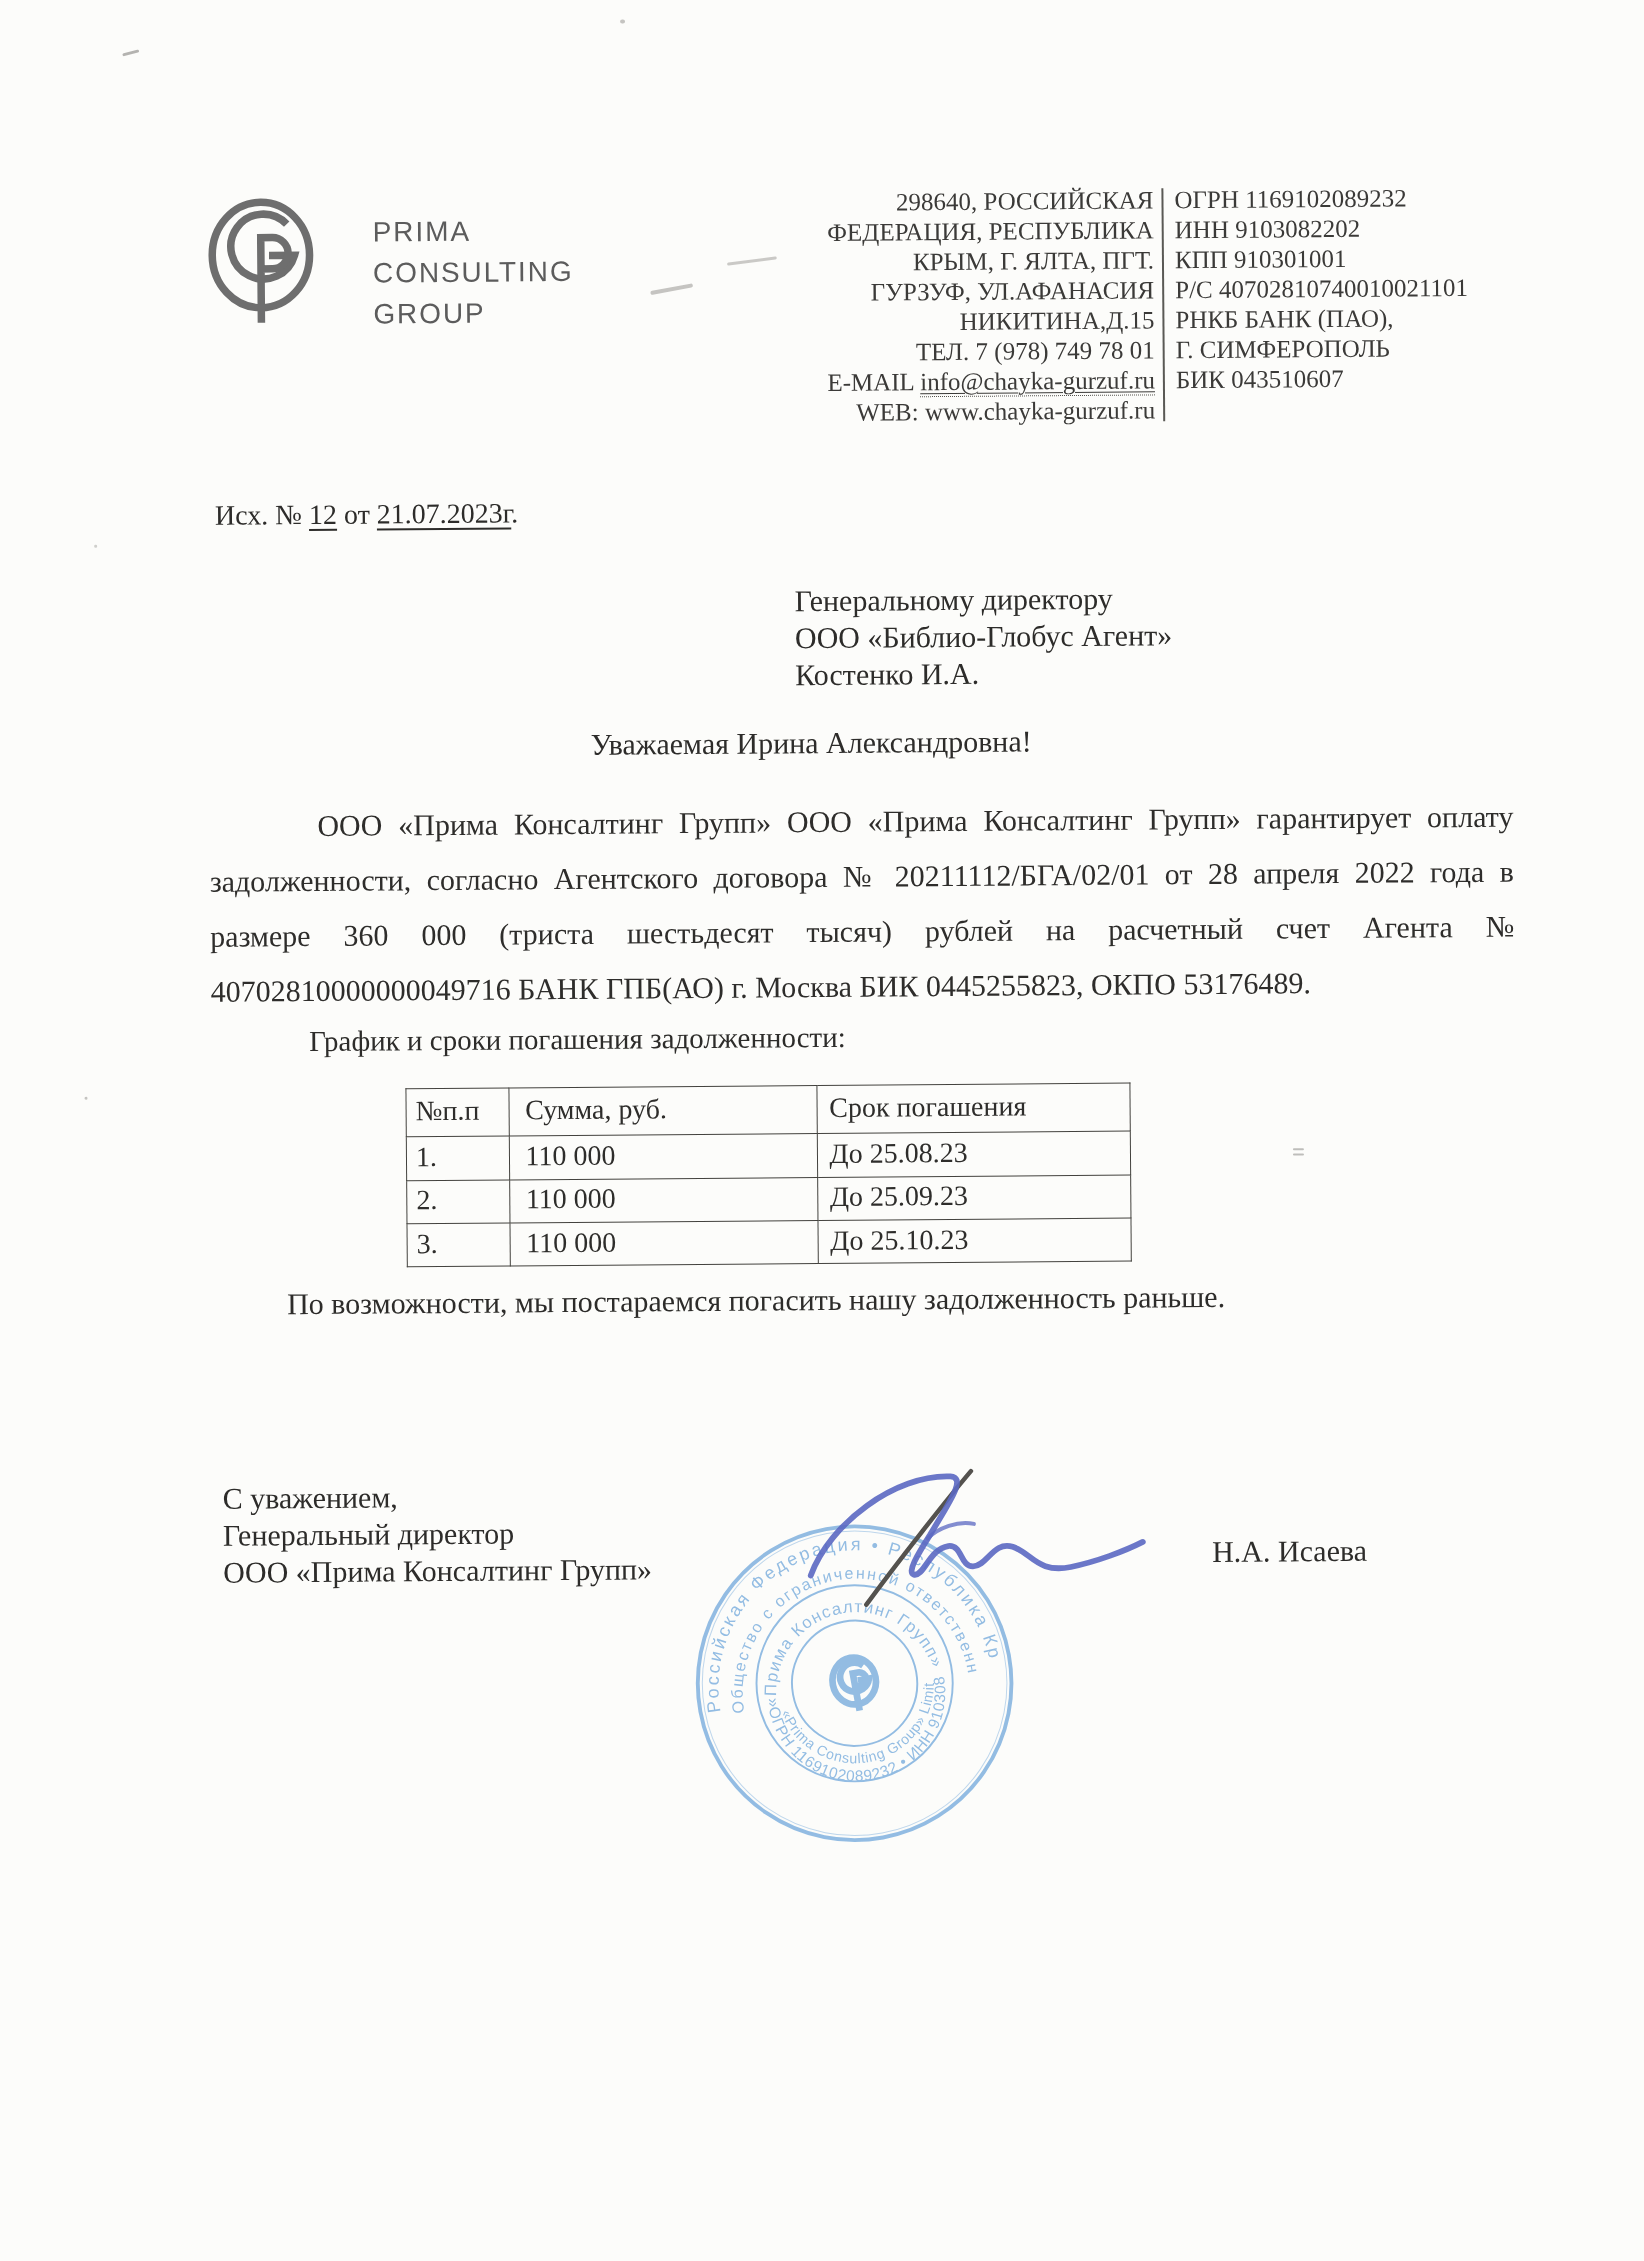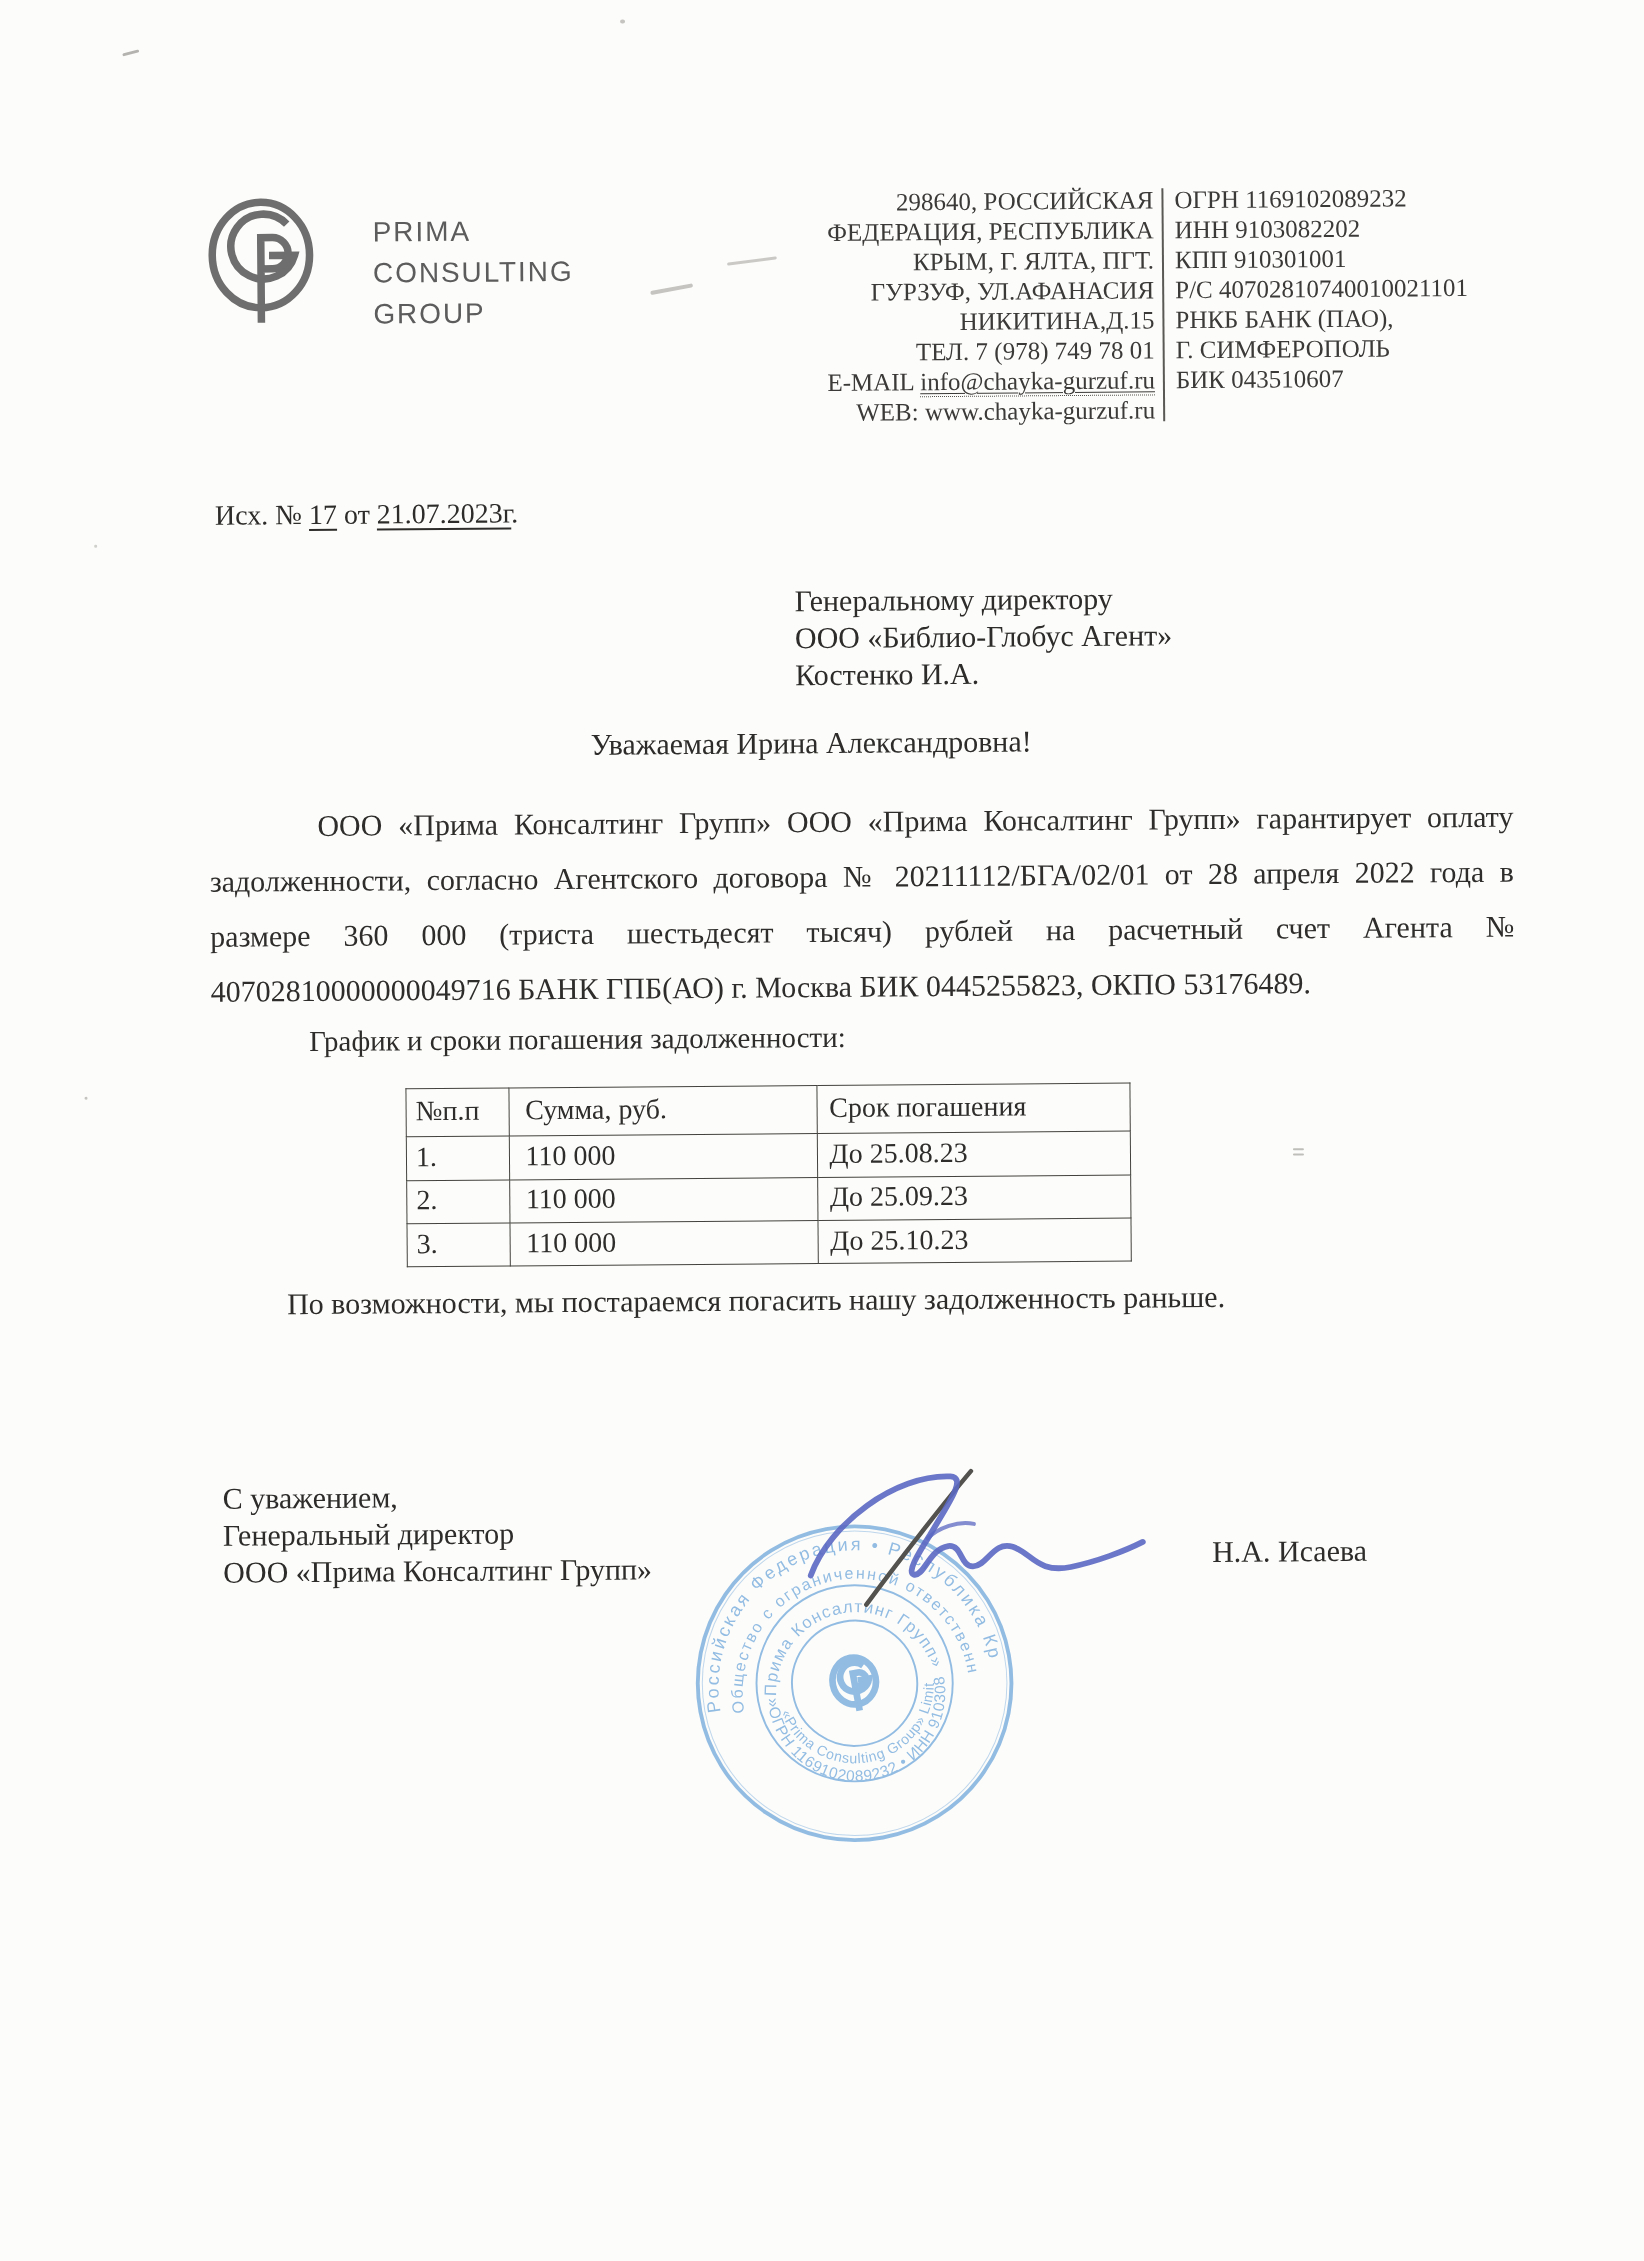--- a/index.html
+++ b/index.html
@@ -113,21 +113,21 @@
     <div class="requisites">
       <div>ОГРН 1169102089232</div>
       <div>ИНН 9103082202</div>
       <div>КПП 910301001</div>
       <div>Р/С 40702810740010021101</div>
       <div>РНКБ БАНК (ПАО),</div>
       <div>Г. СИМФЕРОПОЛЬ</div>
       <div>БИК 043510607</div>
     </div>
 
-    <div class="refline"><span>Исх. № </span><span class="u">17</span><span> от </span><span class="u">21.07.2023г</span><span>.</span></div>
+    <div class="refline"><span>Исх. № </span><span class="u">12</span><span> от </span><span class="u">21.07.2023г</span><span>.</span></div>
 
     <div class="recipient">
       <div>Генеральному директору</div>
       <div>ООО «Библио-Глобус Агент»</div>
       <div>Костенко И.А.</div>
     </div>
 
     <div class="salutation">Уважаемая Ирина Александровна!</div>
 
     <div class="bodypar">ООО «Прима Консалтинг Групп» ООО «Прима Консалтинг Групп» гарантирует оплату задолженности, согласно Агентского договора № 20211112/БГА/02/01 от 28 апреля 2022 года в размере 360 000 (триста шестьдесят тысяч) рублей на расчетный счет Агента № 40702810000000049716 БАНК ГПБ(АО) г. Москва БИК 0445255823, ОКПО 53176489.</div>

